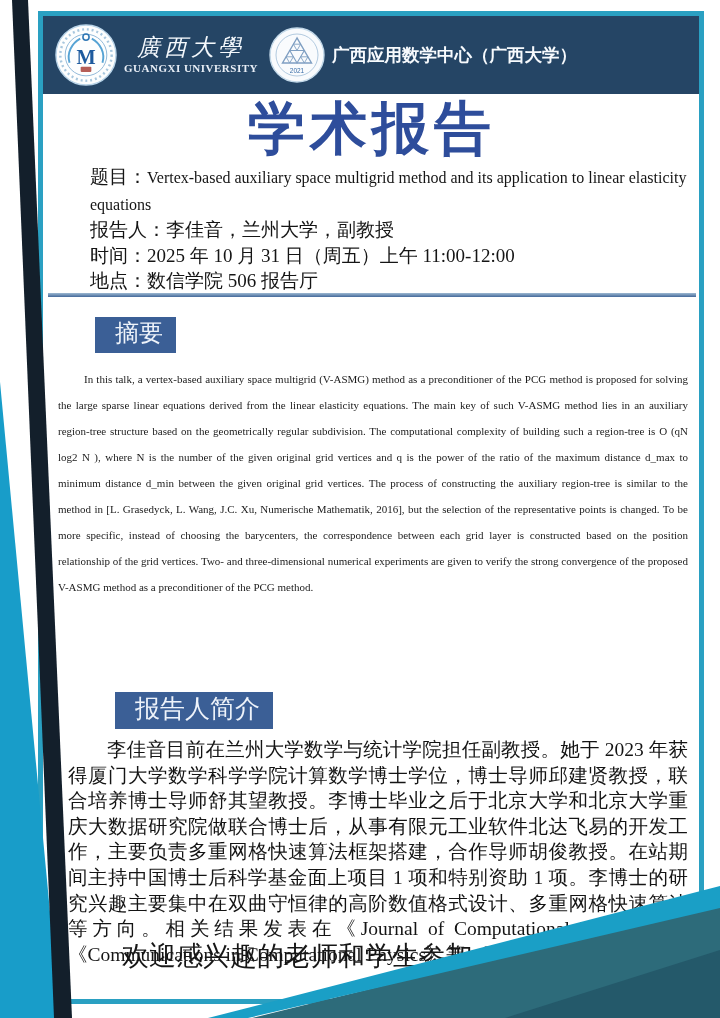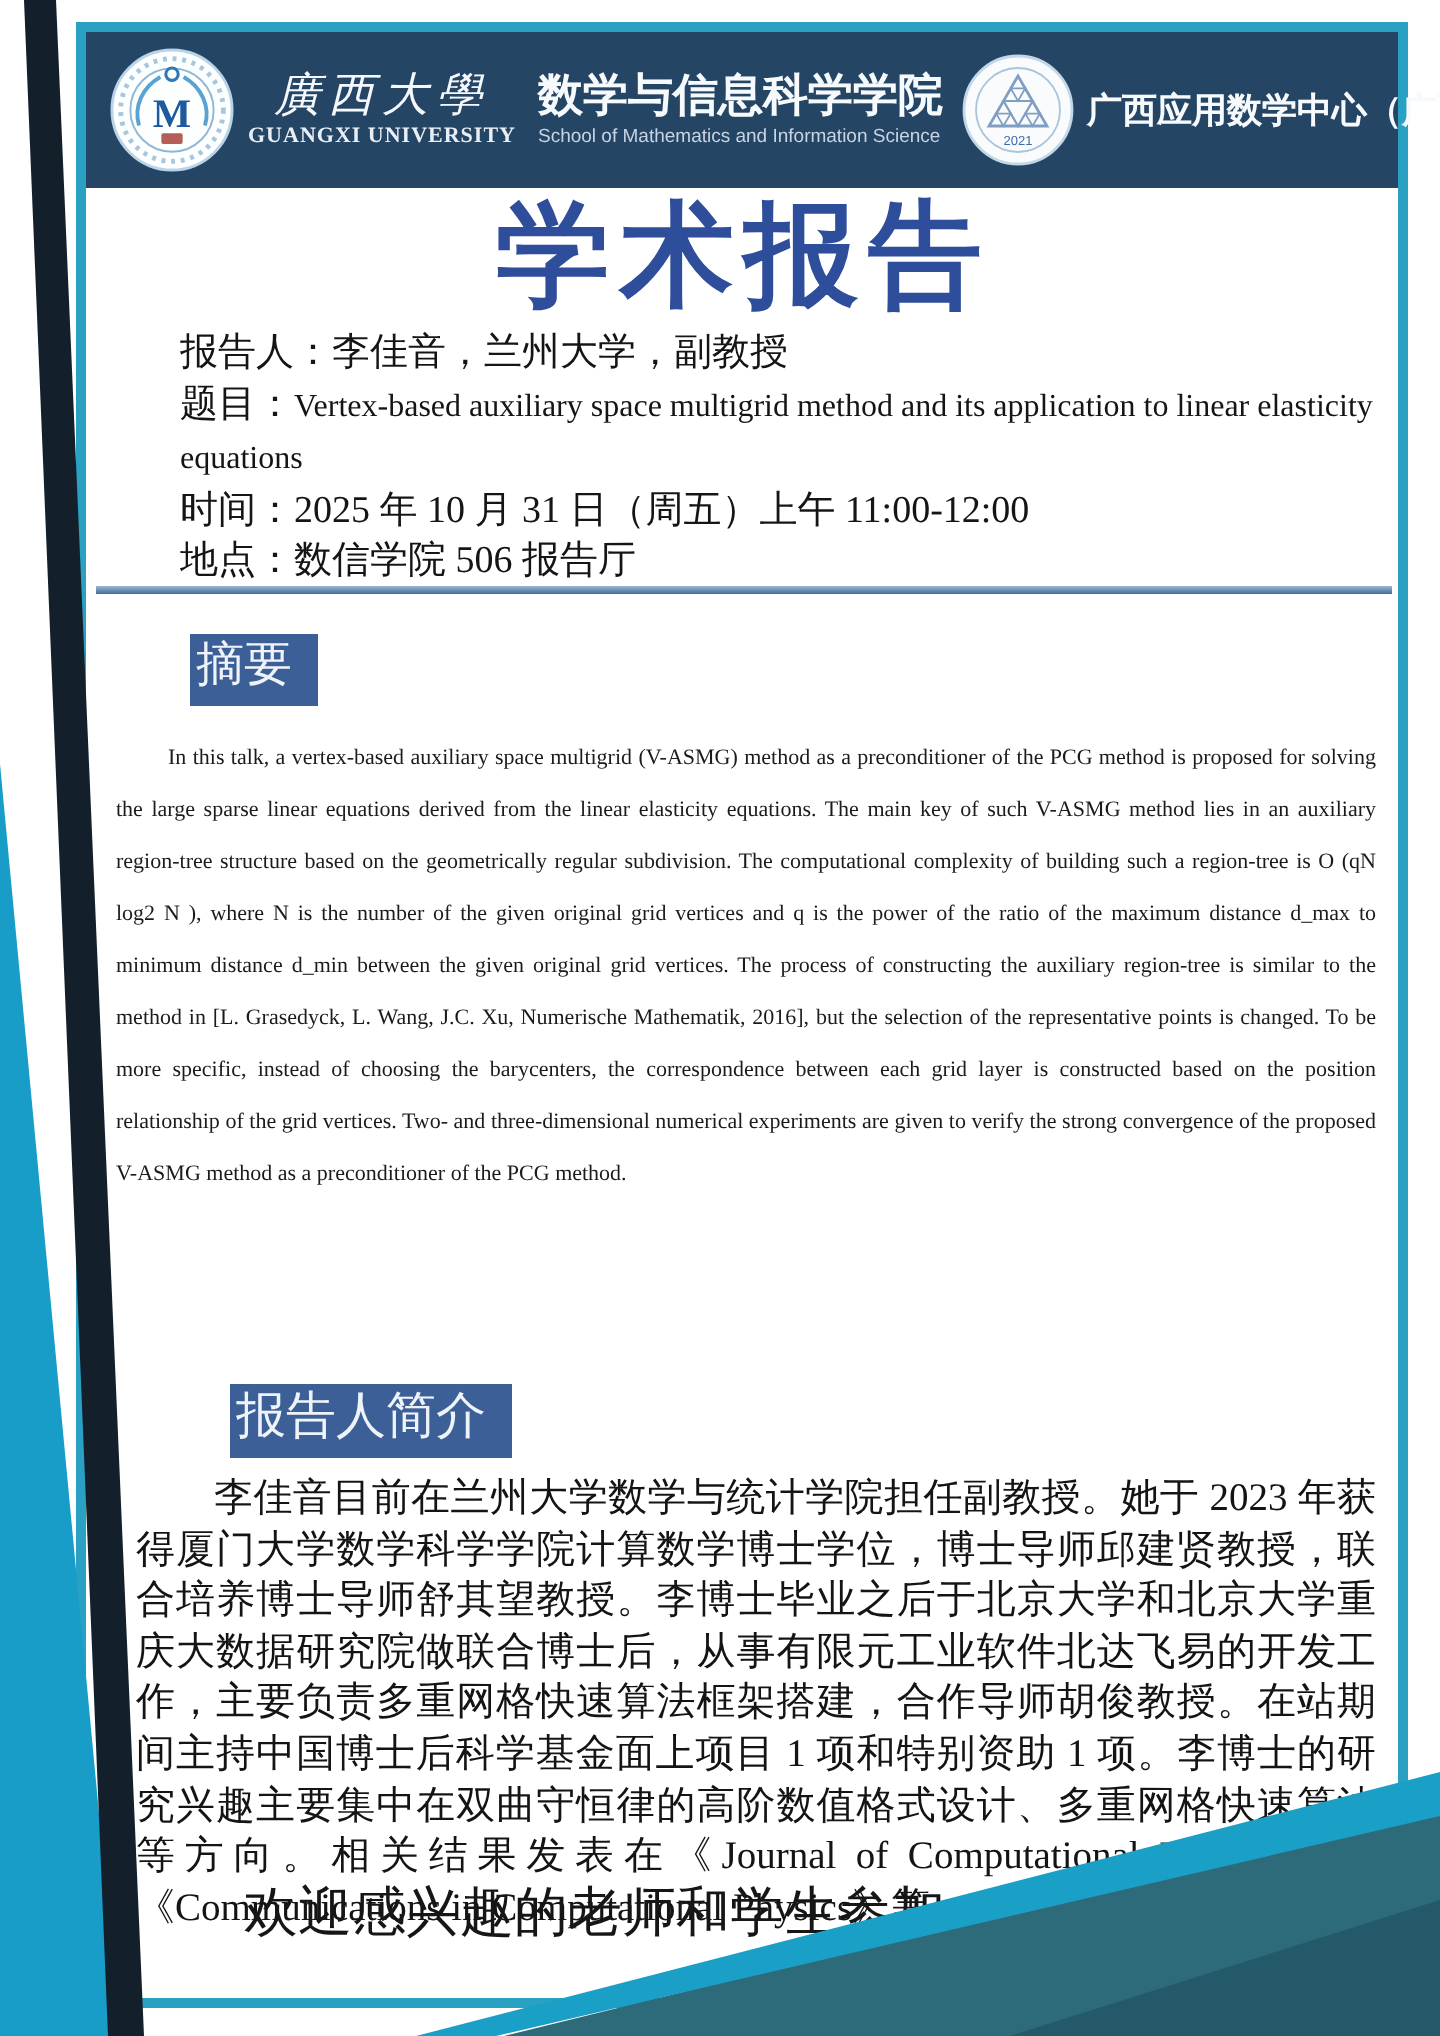--- a/index.html
+++ b/index.html
@@ -31,21 +31,21 @@
   
   .page-title{position:absolute;left:44px;top:98px;width:656px;text-align:center;z-index:4;
               font-size:57px;font-weight:bold;color:#2e4d9b;letter-spacing:5px;line-height:1.1;}
   .info-block{position:absolute;left:90px;top:164px;width:600px;z-index:4;color:#151515;
               font-size:19px;line-height:25.5px;}
   .info-line{margin:0;}
   .latin{font-size:16px;}
   .divider{position:absolute;left:48px;top:293px;width:648px;height:4px;z-index:4;
            background:linear-gradient(#9db9d2,#44699a);}
   .section-badge{position:absolute;z-index:4;background:#3b5f96;color:#eef3fa;
-                 padding:3px 13px 5px 3px;line-height:1.15;}
+                 padding:3px 13px 5px 20px;line-height:1.15;}
   .badge-abstract{left:95px;top:317px;font-size:24px;}
   .badge-bio{left:95px;top:692px;font-size:25px;margin-left:20px;}
   .abstract-body{position:absolute;left:58px;top:366px;width:630px;z-index:4;
                  font-size:11px;line-height:26px;text-align:justify;text-indent:26px;color:#1b1b1b;}
   .bio-body{position:absolute;left:68px;top:737px;width:620px;z-index:4;
             font-size:19.5px;line-height:25.6px;text-align:justify;text-indent:2em;color:#141414;}
   .closing-line{position:absolute;left:68px;top:938px;width:560px;z-index:4;
                 font-size:27px;color:#161616;text-indent:2em;}
 </style>
 </head>
@@ -69,43 +69,39 @@
       <path d="M15 40 C12 30 17 20 26 15" stroke="#56a3d4" stroke-width="2" fill="none"></path>
       <path d="M49 40 C52 30 47 20 38 15" stroke="#56a3d4" stroke-width="2" fill="none"></path>
       <circle cx="32" cy="13.5" r="3.2" fill="none" stroke="#2f77b5" stroke-width="1.6"></circle>
       <text x="32" y="41" text-anchor="middle" font-size="21" font-weight="bold" fill="#1d5a9e" font-family="Liberation Serif, DejaVu Serif, serif">M</text>
       <rect x="26.5" y="44" width="11" height="5.5" rx="1" fill="#a8423a" opacity="0.85"></rect>
     </svg>
     <div class="uni-block">
       <div class="uni-zh">廣西大學</div>
       <div class="uni-en">GUANGXI UNIVERSITY</div>
     </div>
-    <div class="school-block">
-      <div class="school-zh">数学与信息科学学院</div>
-      <div class="school-en">School of Mathematics and Information Science</div>
-    </div>
     <svg class="seal" width="56" height="56" viewBox="0 0 56 56">
       <circle cx="28" cy="28" r="27" fill="#f9fbfd"></circle>
       <circle cx="28" cy="28" r="27" fill="none" stroke="#c2d8e8" stroke-width="1.4"></circle>
       <circle cx="28" cy="28" r="21" fill="none" stroke="#a9c4db" stroke-width="0.9"></circle>
       <path d="M28 11 L13.5 36 L42.5 36 Z" fill="none" stroke="#7f9fc2" stroke-width="1.4"></path>
       <path d="M20.8 23.5 L35.3 23.5 L28 36 Z" fill="none" stroke="#7f9fc2" stroke-width="1.1"></path>
       <path d="M24.4 17.2 L31.6 17.2 L28 23.5 Z" fill="none" stroke="#7f9fc2" stroke-width="0.9"></path>
       <path d="M17.1 29.8 L24.3 29.8 L20.7 36 Z" fill="none" stroke="#7f9fc2" stroke-width="0.9"></path>
       <path d="M31.7 29.8 L38.9 29.8 L35.3 36 Z" fill="none" stroke="#7f9fc2" stroke-width="0.9"></path>
       <text x="28" y="45.5" text-anchor="middle" font-size="6.5" fill="#3a6ea8" font-family="Liberation Sans, DejaVu Sans, sans-serif">2021</text>
     </svg>
     <div class="center-name">广西应用数学中心（广西大学）</div>
   </div>
 
   <div class="page-title">学术报告</div>
 
   <div class="info-block">
+    <p class="info-line"><span>题目：</span><span class="latin">Vertex-based auxiliary space multigrid method and its application to linear elasticity equations</span></p>
     <p class="info-line">报告人：李佳音，兰州大学，副教授</p>
-    <p class="info-line"><span>题目：</span><span class="latin">Vertex-based auxiliary space multigrid method and its application to linear elasticity equations</span></p>
     <p class="info-line">时间：2025 年 10 月 31 日（周五）上午 11:00-12:00</p>
     <p class="info-line">地点：数信学院 506 报告厅</p>
   </div>
 
   <div class="divider"></div>
 
   <div class="section-badge badge-abstract">摘要</div>
   <div class="abstract-body">In this talk, a vertex-based auxiliary space multigrid (V-ASMG) method as a preconditioner of the PCG method is proposed for solving the large sparse linear equations derived from the linear elasticity equations. The main key of such V-ASMG method lies in an auxiliary region-tree structure based on the geometrically regular subdivision. The computational complexity of building such a region-tree is O (qN log2 N ), where N is the number of the given original grid vertices and q is the power of the ratio of the maximum distance d_max to minimum distance d_min between the given original grid vertices. The process of constructing the auxiliary region-tree is similar to the method in [L. Grasedyck, L. Wang, J.C. Xu, Numerische Mathematik, 2016], but the selection of the representative points is changed. To be more specific, instead of choosing the barycenters, the correspondence between each grid layer is constructed based on the position relationship of the grid vertices. Two- and three-dimensional numerical experiments are given to verify the strong convergence of the proposed V-ASMG method as a preconditioner of the PCG method.</div>
 
   <div class="section-badge badge-bio">报告人简介</div>

